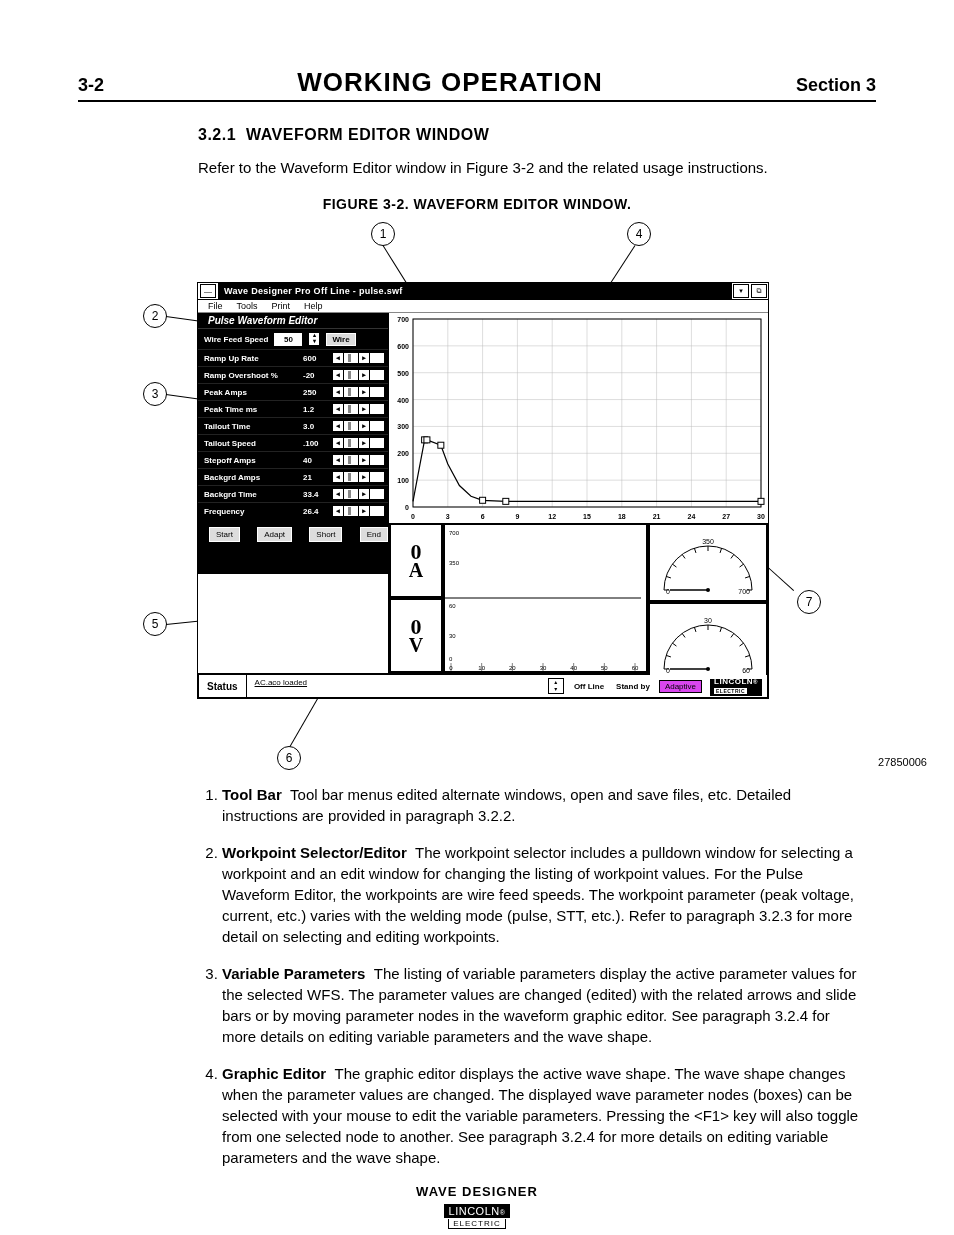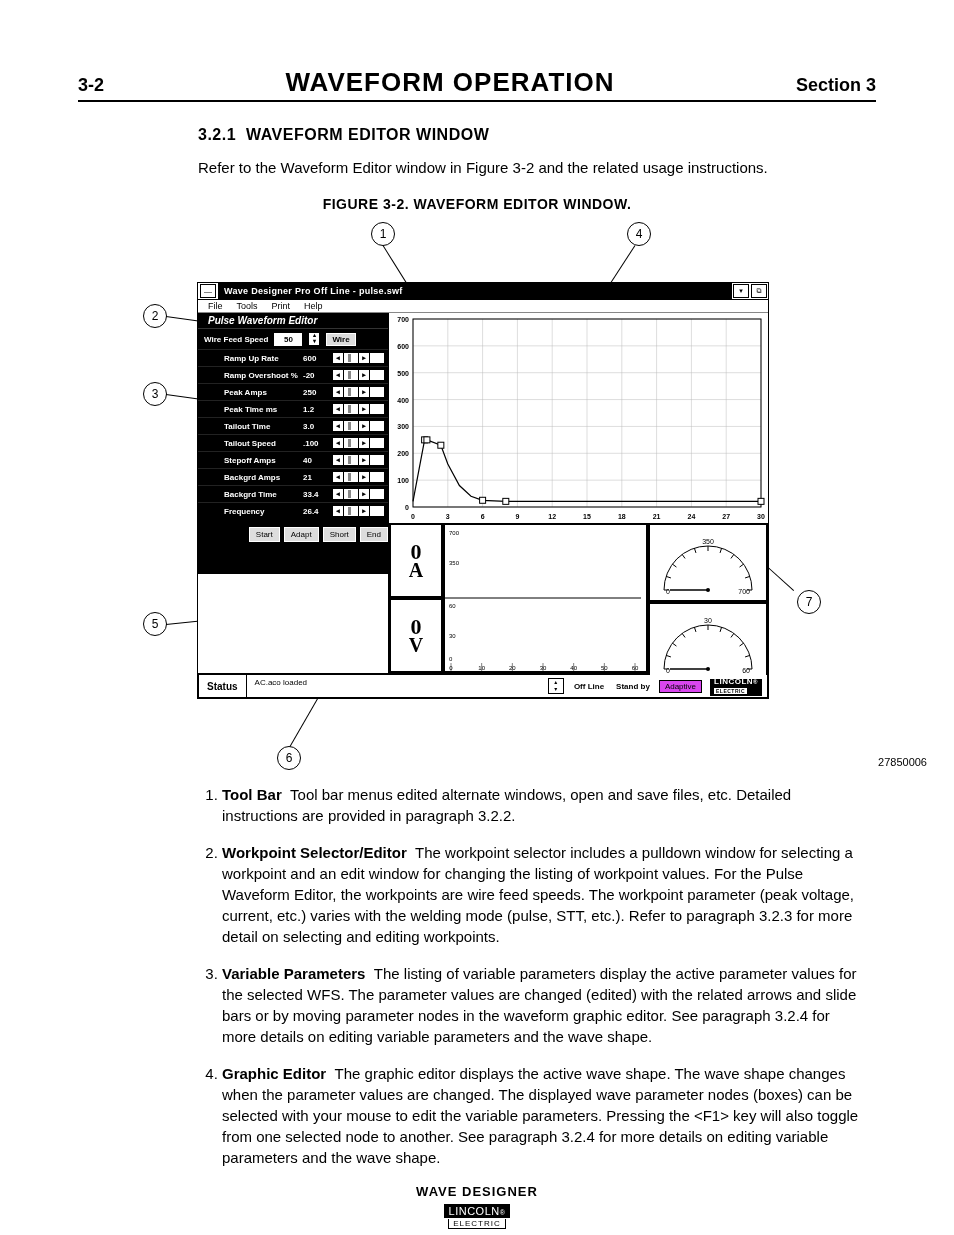--- a/index.html
+++ b/index.html
@@ -57,43 +57,43 @@
   .menubar { display:flex; gap:14px; padding:1px 10px; font-size:9px; border-bottom:1px solid #888;}
   .app-body { display:flex; }
   .leftpane { width:190px; border-right:1px solid #000; }
   .lp-title { background:#000; color:#fff; font-size:10px; font-weight:bold; padding:2px 10px;font-style:italic; }
   .wfs-row { background:#000; color:#fff; font-size:8px; font-weight:bold; display:flex; align-items:center; padding:3px 6px; gap:6px; border-top:1px solid #333;}
   .wfs-row .val { background:#fff; color:#000; padding:1px 4px; font-size:8px; min-width:18px; text-align:center; border:1px solid #fff;}
   .wfs-row .spin { background:#fff; color:#000; width:10px; height:12px; font-size:6px; display:flex; flex-direction:column; border:1px solid #000;}
   .wfs-row .spin div{flex:1; text-align:center; line-height:5px;}
   .wfs-row .edit { background:#ddd; color:#000; padding:1px 5px; font-size:8px; border:1px solid #fff;}
   .param-row { background:#000; color:#fff; font-size:8px; font-weight:bold; display:flex; align-items:center; justify-content:space-between; padding:3px 4px 3px 6px; border-top:1px solid #222;}
-  .param-row .pname { flex:1;margin-left:20px; }
+  .param-row .pname { flex:1; }
   .param-row .pval { width:30px; text-align:left; padding-left:2px; }
   .param-row .ctrl { display:flex; gap:1px; align-items:center; }
   .param-row .ab { background:#fff; color:#000; width:10px; height:10px; font-size:7px; display:flex; align-items:center; justify-content:center;}
   .param-row .slide { background:#fff; width:14px; height:10px; position:relative;}
   .param-row .slide::after{content:""; position:absolute; left:4px; top:1px; width:3px; height:8px; background:#888;}
-  .action-row { background:#000; padding:8px 0 4px 4px; display:flex; justify-content:flex-end; gap:4px; }
+  .action-row { background:#000; padding:8px 0 4px 11px; display:flex; justify-content:space-between; gap:4px; }
   .action-row .abtn { background:#ddd; color:#000; font-size:8px; padding:2px 6px; border:1px solid #fff;}
   .about-row { background:#000; padding:2px 0 8px 0; display:flex; justify-content:center;}
   .rightpane { flex:1; background:#fff; display:flex; flex-direction:column;}
   .chart { position:relative; flex:1; }
   .chart svg { display:block; }
   .bottom-strip { height:150px; background:#000; display:flex; }
   .bs-left { width:54px; display:flex; flex-direction:column; }
   .bs-left .big { flex:1; background:#fff; margin:2px; display:flex; flex-direction:column; align-items:center; justify-content:center; font-family: "Times New Roman", serif; font-weight:bold;}
   .bs-left .big .n { font-size:22px; line-height:18px;}
   .bs-left .big .u { font-size:20px; line-height:18px;}
   .bs-mid { flex:1; background:#fff; margin:2px; position:relative;}
   .bs-gauges { width:120px; display:flex; flex-direction:column;}
   .gauge { flex:1; background:#fff; margin:2px; position:relative;}
   .status-row { display:flex; align-items:center; border:1px solid #000; border-top:2px solid #000; height:22px;}
   .status-row .slabel { background:#fff; font-size:10px; font-weight:bold; padding:0 8px; border-right:1px solid #000; height:100%; display:flex; align-items:center;}
-  .status-row .smsg { flex:1; font-size:8px; padding:0 8px; position:relative; top:-4px;}
+  .status-row .smsg { flex:1; font-size:8px; padding:0 8px; position:relative; top:-4px;text-decoration:underline;}
   .status-row .stog { width:14px; height:14px; border:1px solid #000; font-size:6px; display:flex; flex-direction:column; margin:0 4px;}
   .status-row .stog div{flex:1; text-align:center; line-height:6px;}
   .status-row .stag { font-size:8px; font-weight:bold; padding:0 6px;}
   .status-row .sbox { font-size:8px; border:1px solid #000; padding:1px 5px; margin:0 3px; background:#d946ef;}
   .status-row .logo { background:#000; color:#fff; font-size:8px; font-weight:bold; padding:1px 4px; margin:0 4px; border:1px solid #fff; letter-spacing:0.5px; font-family:"Arial Black",Arial;}
   .img-id { position:absolute; right:-110px; bottom:-6px; font-size:11px; }
   ol.desc { margin: 0 0 0 144px; padding:0; }
   ol.desc li { font-size:15px; line-height:1.4; margin-bottom:16px; padding-right:8px;}
   ol.desc li b { font-weight:bold; }
   .footer { text-align:center; margin-top:8px;}
@@ -101,21 +101,21 @@
   .footer .flogo { display:inline-block; margin-top:2px;}
   .footer .flogo .t { background:#000; color:#fff; font-family:"Arial Black",Arial; font-size:11px; padding:0 4px; border:1px solid #000; letter-spacing:0.5px;}
   .footer .flogo .b { border:1px solid #000; border-top:none; font-size:8px; letter-spacing:1px; padding:0 2px; display:block; margin:0 auto; width:52px;}
 </style>
 </head>
 <body>
 
 <div class="page">
   <div class="header-row">
     <span class="page-no">3-2</span>
-    <span class="page-title">WAVEFORM  OPERATION</span>
+    <span class="page-title">WORKING  OPERATION</span>
     <span class="section-label">Section 3</span>
   </div>
 
 
   <div class="h-sub">
     <span>3.2.1</span>&nbsp;
     <span>WAVEFORM  EDITOR  WINDOW</span>
   </div>
 
   <p class="intro">Refer to the Waveform Editor window in Figure 3-2 and the related usage instructions.</p>

